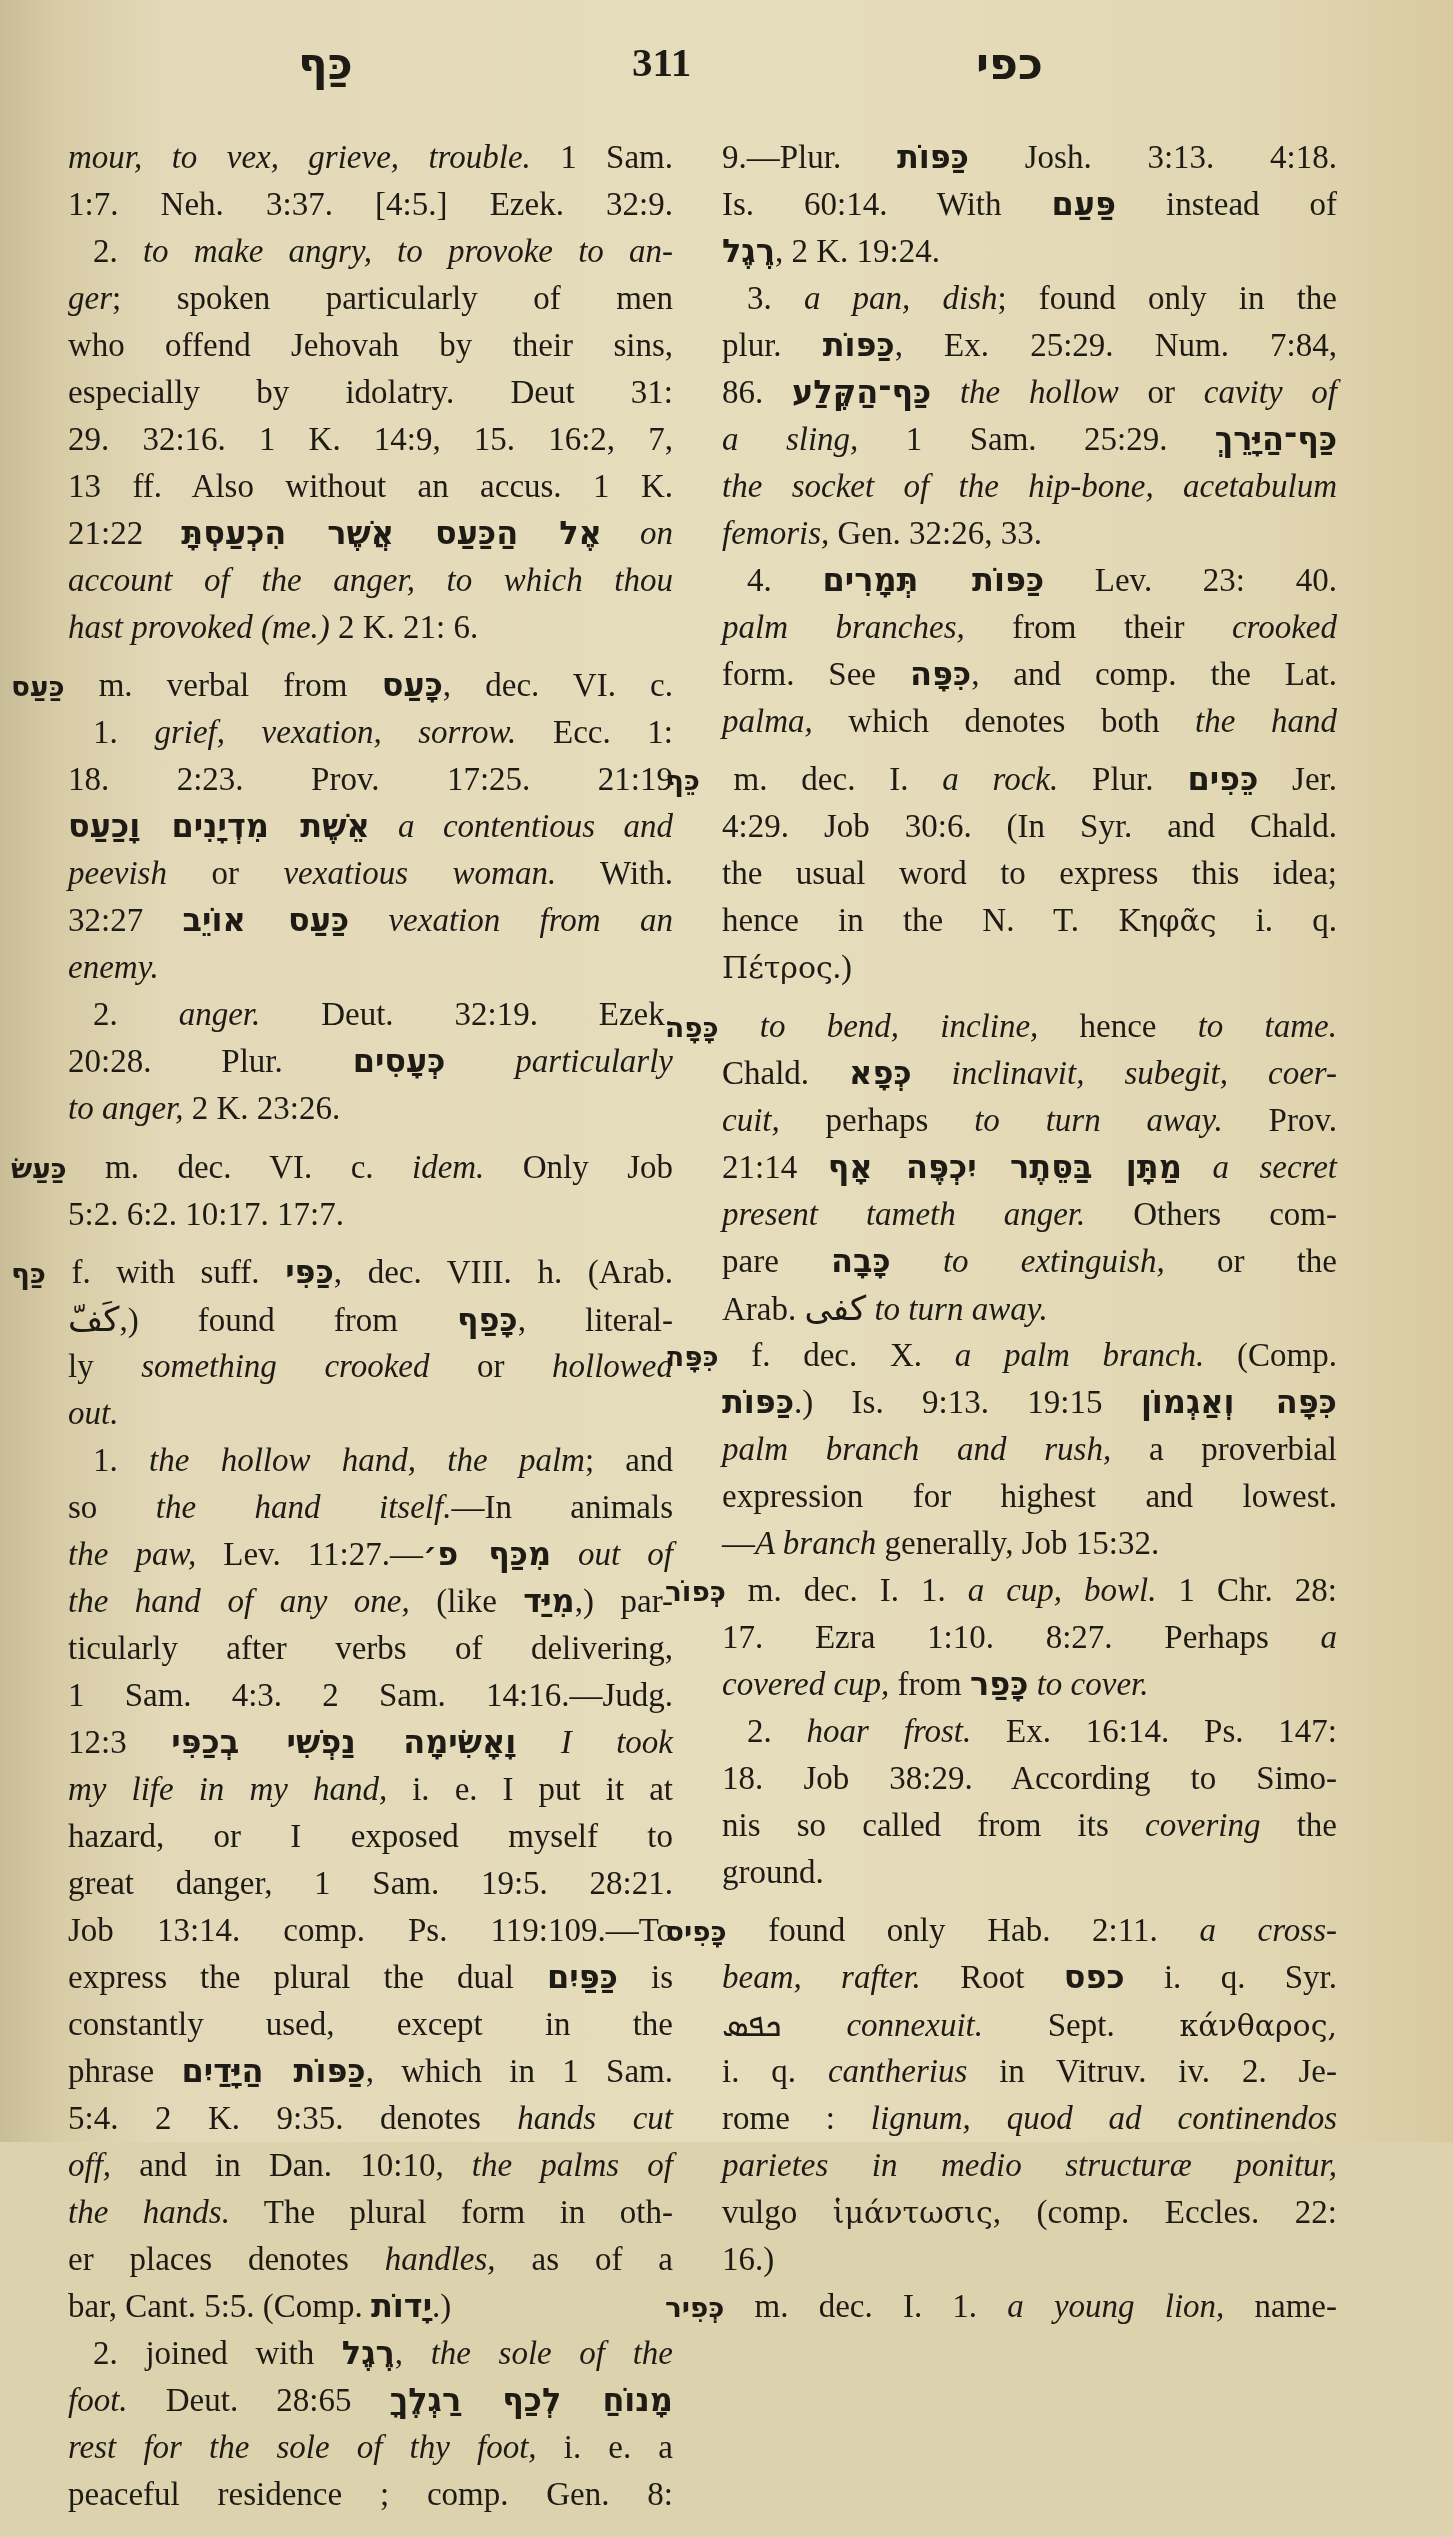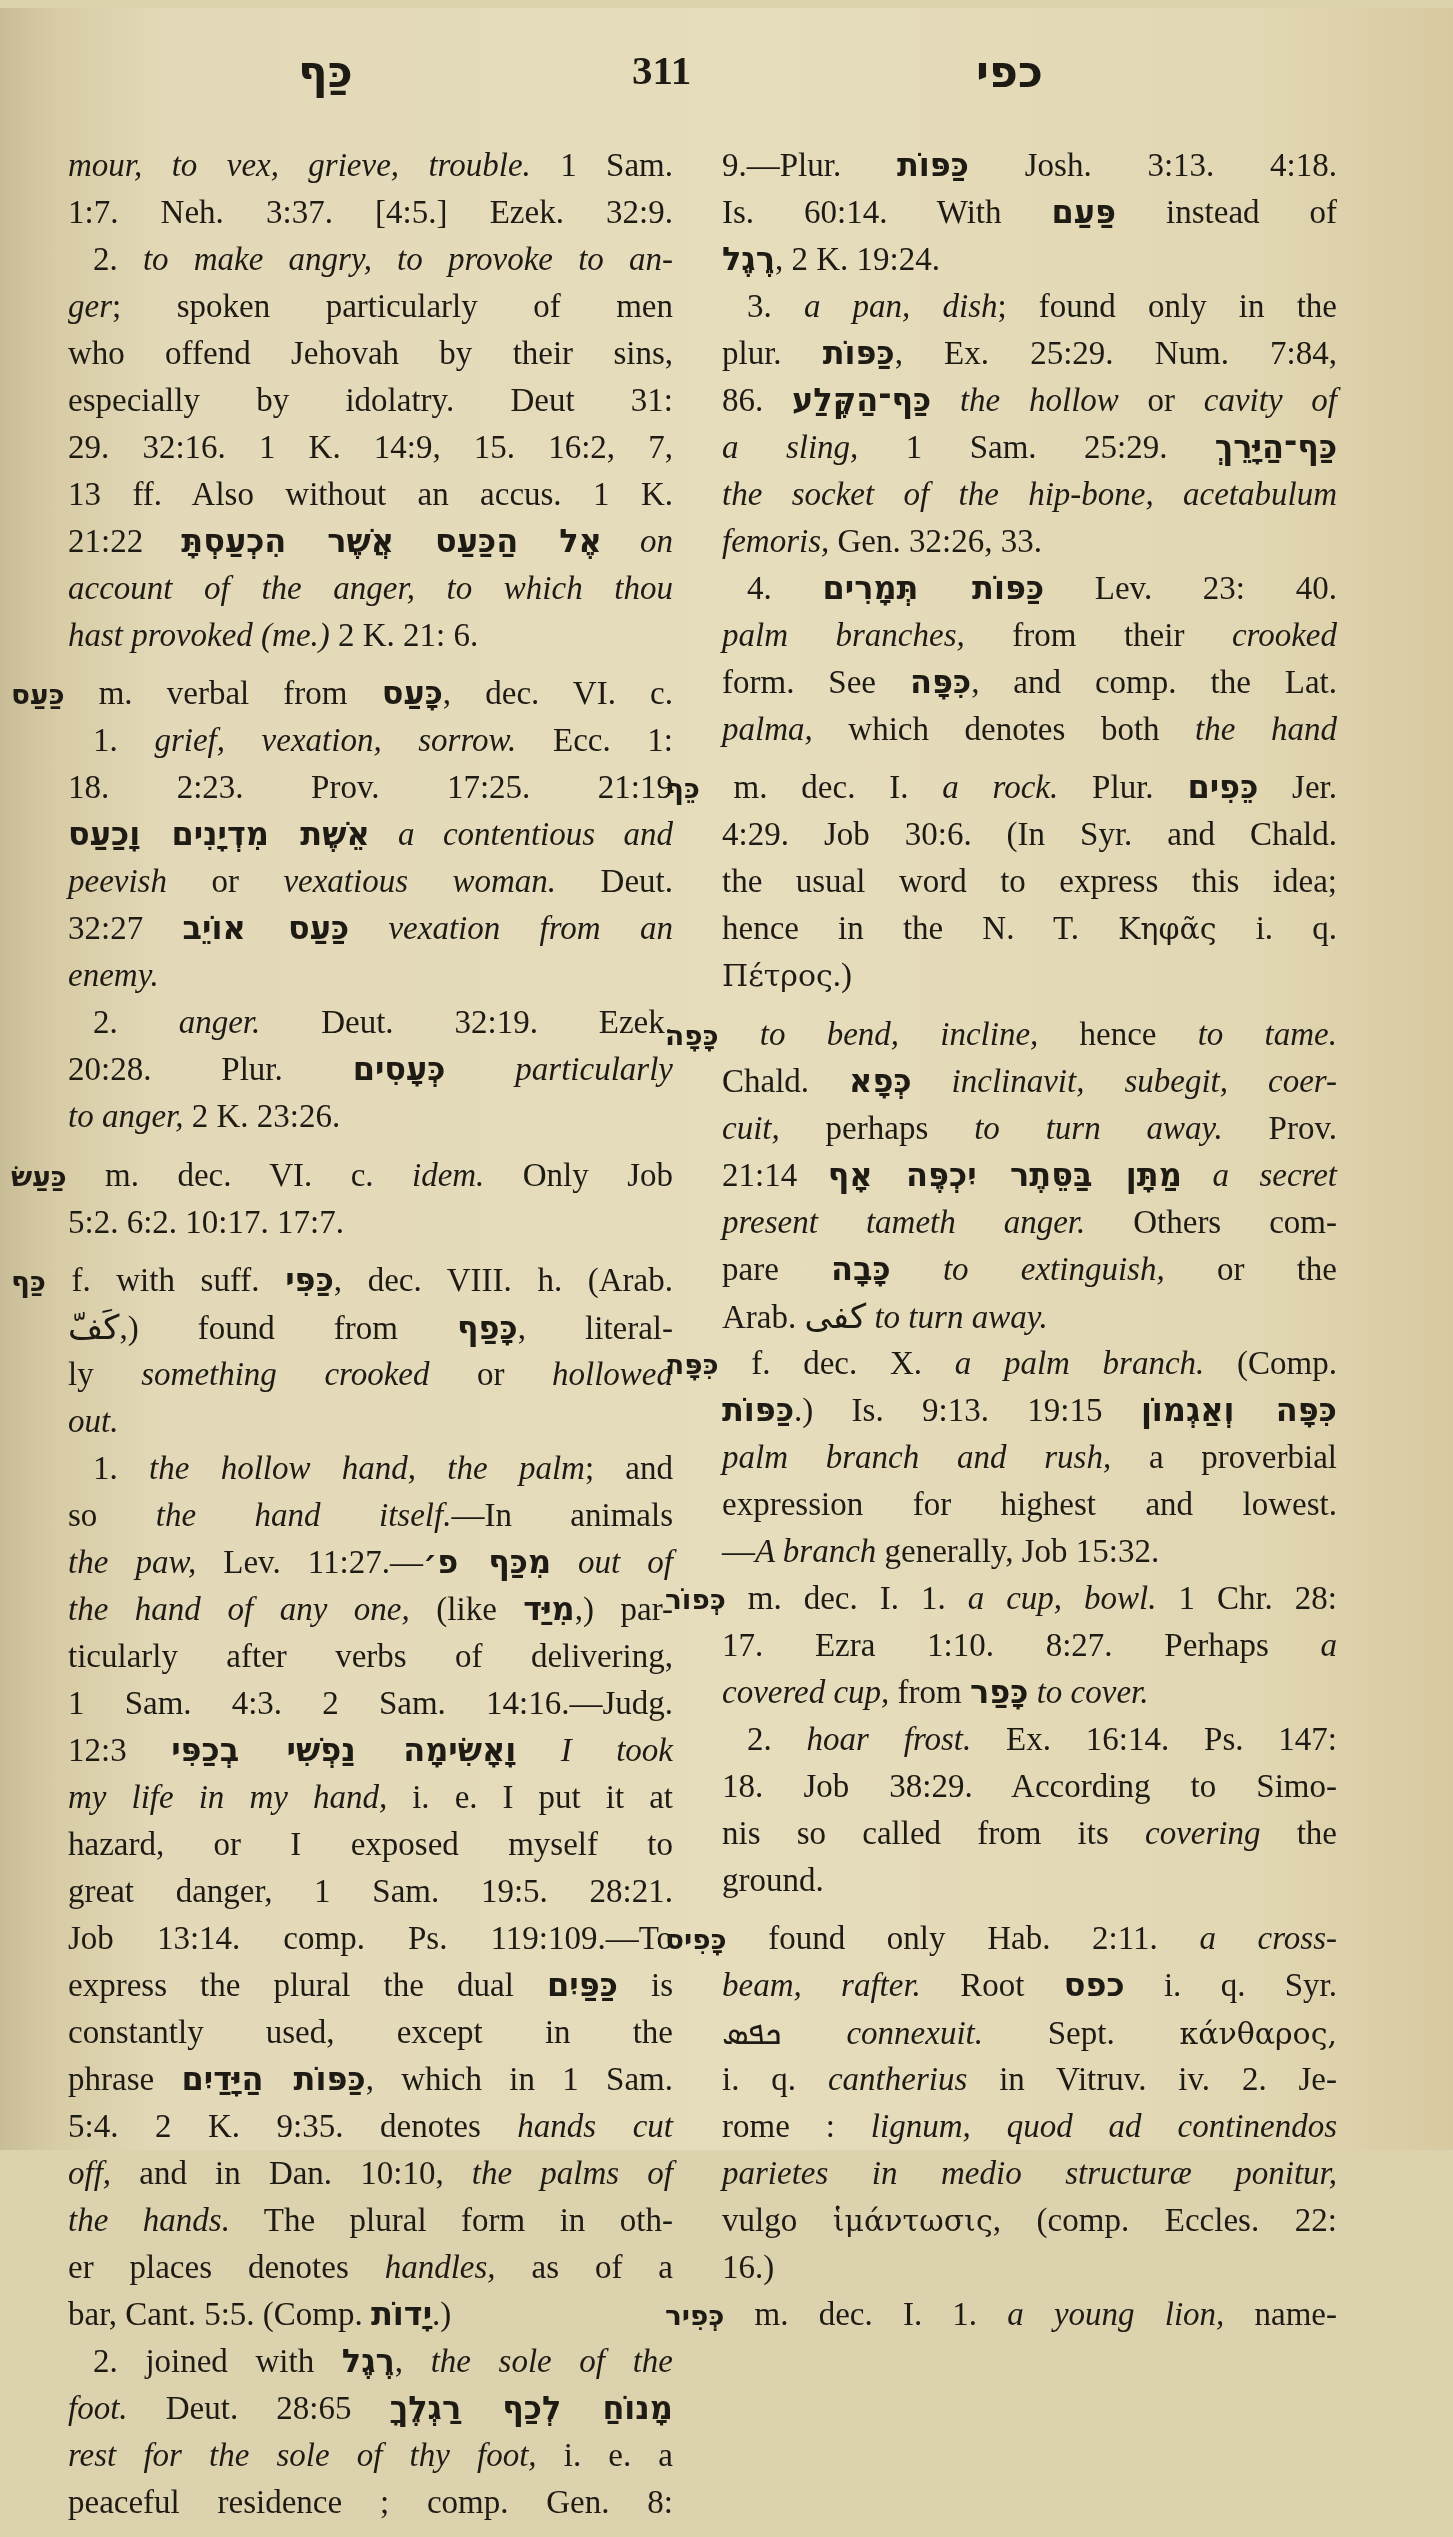--- a/index.html
+++ b/index.html
@@ -4,21 +4,21 @@
 <style>
   html, body { margin: 0; padding: 0; }
   body {
     width: 1454px; height: 2538px; overflow: hidden;
     background: #ddd2ae;
     font-family: "Liberation Serif", "DejaVu Serif", serif;
     color: #1e1a14;
     position: relative;
   }
   .page {
-    position: absolute; left: 0; top: 8px; width: 1454px; height: 2142px;
+    position: absolute; left: 0; top: 0; width: 1454px; height: 2142px;
     background:
       linear-gradient(90deg, #c9bd98 0px, #d8cca6 57px, #e3d9b8 165px, #e6ddbd 761px, #e2d7b3 1268px, #d8c9a0 1454px);
   }
   .header { position: absolute; top: 38px; left: 0; width: 1454px; height: 57px; }
   .header .hl { position: absolute; left: 298px; top: 0; font-size: 44px; font-weight: bold; }
   .header .pn { position: absolute; left: 632px; top: 0; font-size: 41px; font-weight: bold; font-family: "Liberation Serif", serif; }
   .header .hr { position: absolute; left: 976px; top: 0; font-size: 44px; font-weight: bold; }
   .col { position: absolute; top: 134px; }
   .col.left { left: 68px; width: 605px; }
   .col.right { left: 722px; width: 615px; }
@@ -56,21 +56,21 @@
       <div class="line"><span>especially by idolatry.  Deut 31:</span></div>
       <div class="line"><span>29.  32:16.  1 K. 14:9, 15.  16:2, 7,</span></div>
       <div class="line"><span>13 ff.  Also without an accus. 1 K.</span></div>
       <div class="line"><span>21:22 </span><span class="he">אֶל הַכַּעַס אֲשֶׁר הִכְעַסְתָּ</span><span class="it"> on</span></div>
       <div class="line"><span class="it">account of the anger,  to which thou</span></div>
       <div class="line last"><span class="it">hast provoked (me.)</span><span> 2 K. 21: 6.</span></div>
       <div class="line hw gap"><span class="hw-word">כַּעַס</span><span> m.  verbal from </span><span class="he">כָּעַס</span><span>, dec. VI. c.</span></div>
       <div class="line indent"><span>1. </span><span class="it">grief, vexation, sorrow.</span><span> Ecc. 1:</span></div>
       <div class="line"><span>18.   2:23.   Prov. 17:25.   21:19</span></div>
       <div class="line"><span class="he">אֵשֶׁת מִדְיָנִים וָכַעַס</span><span class="it"> a contentious and</span></div>
-      <div class="line"><span class="it">peevish</span><span> or </span><span class="it">vexatious  woman.</span><span> Deut.</span></div>
+      <div class="line"><span class="it">peevish</span><span> or </span><span class="it">vexatious  woman.</span><span> With.</span></div>
       <div class="line"><span>32:27 </span><span class="he">כַּעַס אוֹיֵב</span><span class="it"> vexation  from  an</span></div>
       <div class="line last"><span class="it">enemy.</span></div>
       <div class="line indent"><span>2.  </span><span class="it">anger.</span><span>  Deut. 32:19.  Ezek.</span></div>
       <div class="line"><span>20:28.   Plur. </span><span class="he">כְּעָסִים</span><span class="it">  particularly</span></div>
       <div class="line last"><span class="it">to anger,</span><span> 2 K. 23:26.</span></div>
       <div class="line hw gap"><span class="hw-word">כַּעַשׂ</span><span> m.  dec. VI. c. </span><span class="it">idem.</span><span>   Only Job</span></div>
       <div class="line last"><span>5:2.  6:2.  10:17.  17:7.</span></div>
       <div class="line hw gap"><span class="hw-word">כַּף</span><span> f. with suff. </span><span class="he">כַּפִּי</span><span>, dec. VIII. h. (Arab.</span></div>
       <div class="line"><span class="ar">كَفّ</span><span>,) found from </span><span class="he">כָּפַף</span><span>, literal-</span></div>
       <div class="line"><span>ly </span><span class="it">something  crooked</span><span>  or  </span><span class="it">hollowed</span></div>

